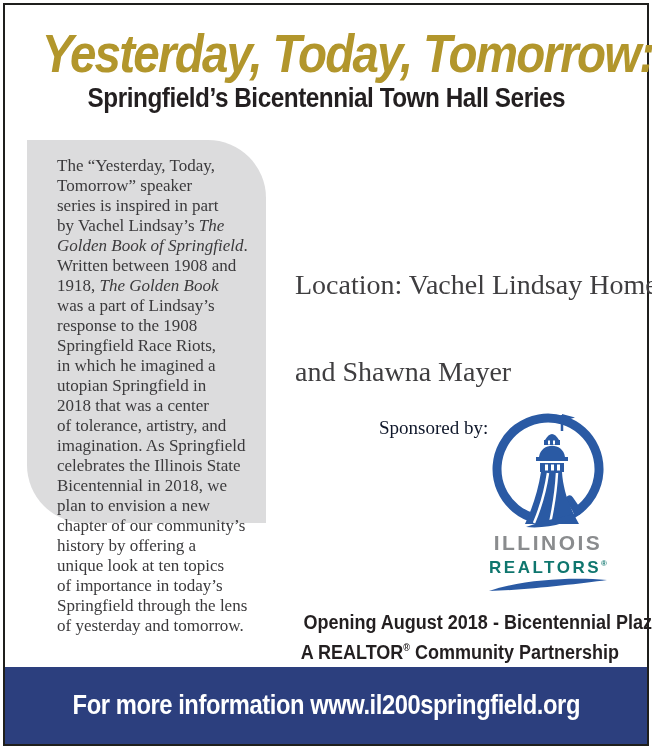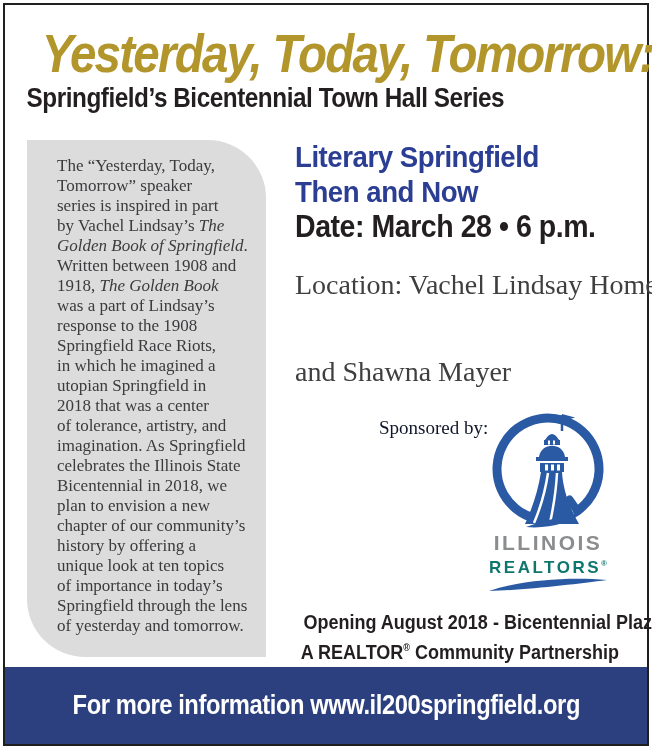--- a/index.html
+++ b/index.html
@@ -19,27 +19,28 @@
   .title{
     position:absolute;top:22px;left:0;width:652px;
     text-align:right;
     font-size:54px;font-weight:900;font-style:italic;
     color:#b2962c;letter-spacing:-2px;
     white-space:nowrap;
   }
   .title .cond{display:inline-block;transform:scaleX(0.88);transform-origin:center;}
   .subtitle{
     position:absolute;top:83px;left:0;width:652px;
+    text-align:center;
     font-size:27px;font-weight:800;color:#231f20;letter-spacing:-0.5px;
     white-space:nowrap;
   }
   .subtitle .cond{display:inline-block;transform:scaleX(0.9);transform-origin:center;}
   
   .intro-box{
-    position:absolute;left:27px;top:140px;width:239px;height:517px;
+    position:absolute;left:27px;top:140px;width:239px;height:383px;
     background:#dcdcdd;
     border-radius:0 58px 0 58px;
     box-sizing:border-box;
     padding:16px 0 12px 30px;
   }
   .intro-box p{
     margin:0;
     font-family:"Liberation Serif",serif;
     font-size:17px;line-height:20px;color:#3b3a3c;
     white-space:pre;
@@ -131,25 +132,20 @@
 Bicentennial in 2018, we
 plan to envision a new
 chapter of our community’s
 history by offering a
 unique look at ten topics
 of importance in today’s
 Springfield through the lens
 of yesterday and tomorrow.</span></p>
   </div>
 
-  <div class="event-block">
-    <span class="event-line">Literary Springfield</span>
-    <span class="event-line">Then and Now</span>
-    <span class="event-line date">Date: March 28 • 6 p.m.</span>
-  </div>
 
   <div class="serif-line location">Location: Vachel Lindsay Home</div>
 
   <div class="serif-line speakers">
     <br>
     <span>and Shawna Mayer</span>
   </div>
 
   <div class="sponsor-label">Sponsored by:</div>
 

